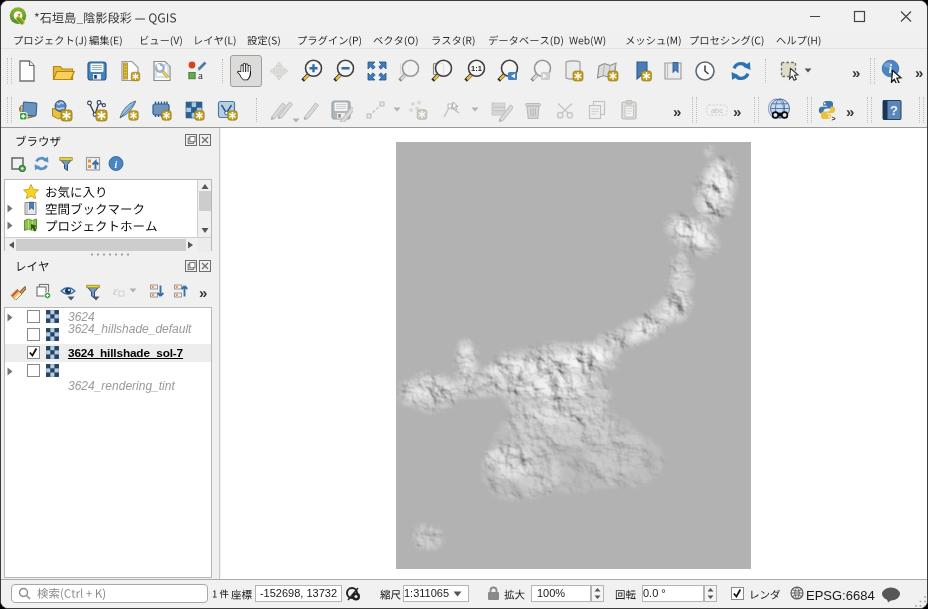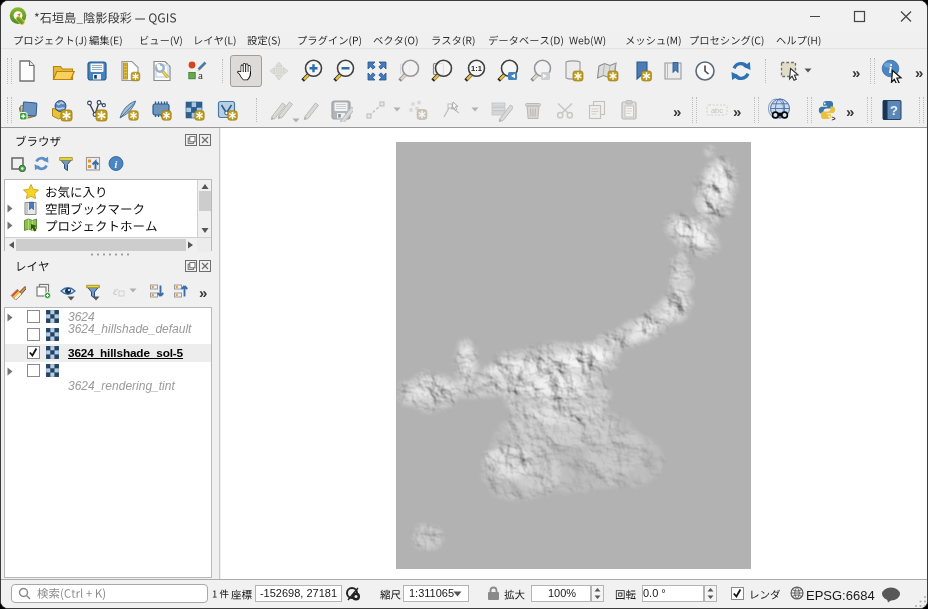--- a/index.html
+++ b/index.html
@@ -704,21 +704,21 @@
         <rect x="4.33" y="0" width="4.33" height="4.33" fill="#b6cfe4"></rect>
         <rect x="8.66" y="0" width="4.33" height="4.33" fill="#27425f"></rect>
         <rect x="0" y="4.33" width="4.33" height="4.33" fill="#b6cfe4"></rect>
         <rect x="4.33" y="4.33" width="4.33" height="4.33" fill="#27425f"></rect>
         <rect x="8.66" y="4.33" width="4.33" height="4.33" fill="#b6cfe4"></rect>
         <rect x="0" y="8.66" width="4.33" height="4.33" fill="#27425f"></rect>
         <rect x="4.33" y="8.66" width="4.33" height="4.33" fill="#b6cfe4"></rect>
         <rect x="8.66" y="8.66" width="4.33" height="4.33" fill="#27425f"></rect>
       </g>
     </svg>
-    <div class="abs" style="left:67px;top:345px;font-size:11.8px;font-weight:bold;letter-spacing:-0.15px;text-decoration:underline;color:#000">3624_hillshade_sol-5</div>
+    <div class="abs" style="left:67px;top:345px;font-size:11.8px;font-weight:bold;letter-spacing:-0.15px;text-decoration:underline;color:#000">3624_hillshade_sol-7</div>
     <svg class="ic" style="left:6px;top:366px" width="6" height="9">
       <path d="M0.5 0.5 v8 l5-4z" fill="#747474"></path>
     </svg>
     <svg class="ic" style="left:26px;top:363px" width="13" height="13">
       <rect x="0.5" y="0.5" width="12" height="12" fill="#fff" stroke="#8a8a8a"></rect>
     </svg>
     <svg class="ic" style="left:45px;top:363px" width="13" height="13">
       <g stroke="#4a6b8c" stroke-width="0.4">
         <rect x="0" y="0" width="4.33" height="4.33" fill="#27425f"></rect>
         <rect x="4.33" y="0" width="4.33" height="4.33" fill="#b6cfe4"></rect>
@@ -801,42 +801,42 @@
     </svg>
     <svg style="position:absolute;left:36px;top:584.4px;overflow:visible" width="2" height="2">
       <path transform="translate(0,12.7)" d="M0.6 -7.2H4.3V-6.4H0.6ZM2.2 -9.7H3.0V0.9H2.2ZM2.2 -6.7 2.7 -6.5Q2.6 -5.8 2.4 -5.1Q2.2 -4.3 1.9 -3.6Q1.7 -2.9 1.4 -2.3Q1.1 -1.7 0.8 -1.3Q0.7 -1.4 0.6 -1.6Q0.4 -1.9 0.3 -2.0Q0.6 -2.4 0.9 -2.9Q1.2 -3.5 1.4 -4.1Q1.7 -4.7 1.9 -5.4Q2.1 -6.1 2.2 -6.7ZM3.0 -5.6Q3.1 -5.5 3.3 -5.2Q3.5 -4.9 3.7 -4.6Q4.0 -4.2 4.2 -3.9Q4.3 -3.6 4.4 -3.5L3.9 -2.9Q3.9 -3.1 3.7 -3.4Q3.5 -3.7 3.3 -4.1Q3.1 -4.4 2.9 -4.7Q2.7 -5.0 2.6 -5.2ZM5.4 -6.9H9.8V-6.2H5.4ZM7.6 -8.9Q7.3 -8.4 6.8 -7.9Q6.3 -7.4 5.7 -6.9Q5.1 -6.5 4.4 -6.2Q4.4 -6.3 4.2 -6.5Q4.1 -6.7 4.0 -6.9Q4.7 -7.2 5.3 -7.6Q5.9 -8.1 6.3 -8.6Q6.8 -9.1 7.1 -9.6H7.9Q8.3 -9.1 8.9 -8.6Q9.4 -8.0 10.1 -7.6Q10.7 -7.2 11.3 -6.9Q11.1 -6.8 11.0 -6.6Q10.9 -6.4 10.8 -6.2Q10.2 -6.5 9.6 -6.9Q9.0 -7.4 8.5 -7.9Q7.9 -8.4 7.6 -8.9ZM5.4 -4.5V-2.9H9.7V-4.5ZM4.7 -5.1H10.5V-2.2H4.7ZM7.2 -6.5H7.9V-3.4Q7.9 -2.8 7.8 -2.2Q7.7 -1.6 7.3 -1.0Q6.9 -0.4 6.2 0.1Q5.5 0.6 4.3 1.0Q4.3 0.9 4.2 0.8Q4.1 0.6 4.0 0.5Q3.9 0.4 3.9 0.3Q5.0 -0.0 5.6 -0.5Q6.3 -0.9 6.6 -1.4Q6.9 -1.9 7.0 -2.4Q7.2 -2.9 7.2 -3.5ZM8.1 -2.6Q8.4 -1.8 8.8 -1.2Q9.3 -0.7 9.9 -0.3Q10.5 -0.0 11.2 0.2Q11.0 0.4 10.9 0.6Q10.7 0.8 10.7 1.0Q9.9 0.7 9.3 0.3Q8.6 -0.2 8.2 -0.8Q7.7 -1.5 7.3 -2.5Z M16.8 -2.3H17.7V0.9H16.8ZM16.8 -9.7H17.7V-6.4H16.8ZM16.4 -6.2 17.2 -5.9Q16.7 -5.4 16.1 -4.9Q15.5 -4.4 15.0 -4.1L14.4 -4.5Q14.7 -4.7 15.1 -5.0Q15.5 -5.3 15.8 -5.6Q16.1 -6.0 16.4 -6.2ZM18.8 -5.5 19.6 -5.1Q19.0 -4.5 18.2 -4.0Q17.4 -3.4 16.7 -2.9Q15.9 -2.4 15.2 -2.0L14.6 -2.4Q15.1 -2.7 15.7 -3.1Q16.2 -3.5 16.8 -3.9Q17.4 -4.3 17.9 -4.7Q18.4 -5.1 18.8 -5.5ZM13.5 -4.5 14.1 -5.0Q14.5 -4.8 15.0 -4.5Q15.5 -4.2 15.9 -3.9Q16.3 -3.7 16.6 -3.4L16.0 -2.9Q15.7 -3.1 15.3 -3.4Q14.9 -3.7 14.4 -4.0Q13.9 -4.3 13.5 -4.5ZM18.7 -3.6 19.3 -4.0Q19.8 -3.7 20.4 -3.4Q20.9 -3.0 21.4 -2.6Q21.9 -2.3 22.2 -2.0L21.6 -1.4Q21.3 -1.7 20.8 -2.1Q20.4 -2.5 19.8 -2.9Q19.3 -3.3 18.7 -3.6ZM18.8 -1.1 19.4 -1.6Q19.9 -1.3 20.5 -1.0Q21.0 -0.7 21.5 -0.4Q22.0 -0.0 22.3 0.3L21.6 0.8Q21.3 0.5 20.8 0.1Q20.4 -0.2 19.8 -0.5Q19.3 -0.9 18.8 -1.1ZM12.3 -2.6Q13.0 -2.6 14.1 -2.6Q15.1 -2.6 16.2 -2.6Q17.4 -2.7 18.6 -2.7Q19.9 -2.7 21.1 -2.7L21.1 -2.0Q19.5 -2.0 17.9 -1.9Q16.3 -1.9 14.8 -1.9Q13.4 -1.8 12.3 -1.8ZM14.8 -1.6 15.7 -1.3Q15.3 -0.9 14.8 -0.5Q14.3 -0.1 13.7 0.2Q13.2 0.5 12.7 0.8Q12.6 0.7 12.5 0.6Q12.4 0.5 12.2 0.4Q12.1 0.3 12.0 0.2Q12.8 -0.1 13.5 -0.6Q14.3 -1.1 14.8 -1.6ZM12.4 -8.6H22.1V-7.9H12.4ZM12.4 -6.8H22.2V-4.6H21.4V-6.0H13.2V-4.6H12.4Z M25.7 2.3Q25.0 1.0 24.5 -0.5Q24.1 -1.9 24.1 -3.6Q24.1 -5.3 24.5 -6.7Q25.0 -8.1 25.7 -9.4L26.4 -9.1Q25.7 -7.9 25.3 -6.5Q24.9 -5.0 24.9 -3.6Q24.9 -2.1 25.3 -0.7Q25.7 0.7 26.4 2.0Z M31.2 0.1Q30.4 0.1 29.8 -0.1Q29.1 -0.4 28.6 -1.0Q28.1 -1.6 27.8 -2.4Q27.6 -3.2 27.6 -4.2Q27.6 -5.2 27.8 -6.0Q28.1 -6.9 28.6 -7.4Q29.1 -8.0 29.8 -8.3Q30.5 -8.6 31.3 -8.6Q32.1 -8.6 32.6 -8.3Q33.2 -7.9 33.6 -7.5L33.0 -6.9Q32.7 -7.2 32.3 -7.4Q31.8 -7.6 31.3 -7.6Q30.5 -7.6 29.9 -7.2Q29.3 -6.8 29.0 -6.1Q28.6 -5.3 28.6 -4.2Q28.6 -3.2 29.0 -2.4Q29.3 -1.6 29.9 -1.2Q30.5 -0.8 31.3 -0.8Q31.9 -0.8 32.3 -1.0Q32.8 -1.3 33.2 -1.7L33.8 -1.1Q33.3 -0.5 32.7 -0.2Q32.1 0.1 31.2 0.1Z M37.2 0.1Q36.6 0.1 36.2 -0.1Q35.8 -0.4 35.6 -0.8Q35.5 -1.3 35.5 -1.9V-5.4H34.5V-6.2L35.5 -6.2L35.6 -8.0H36.5V-6.2H38.2V-5.4H36.5V-1.9Q36.5 -1.3 36.7 -1.0Q36.9 -0.7 37.5 -0.7Q37.7 -0.7 37.8 -0.8Q38.0 -0.8 38.2 -0.9L38.4 -0.1Q38.1 0.0 37.8 0.1Q37.5 0.1 37.2 0.1Z M39.6 0.0V-6.2H40.5L40.6 -5.1H40.6Q40.9 -5.7 41.4 -6.1Q41.9 -6.4 42.4 -6.4Q42.6 -6.4 42.8 -6.4Q42.9 -6.3 43.0 -6.3L42.8 -5.4Q42.7 -5.4 42.6 -5.4Q42.4 -5.5 42.2 -5.5Q41.9 -5.5 41.4 -5.1Q41.0 -4.8 40.7 -4.0V0.0Z M45.2 0.1Q44.8 0.1 44.6 -0.0Q44.3 -0.2 44.2 -0.5Q44.1 -0.8 44.1 -1.2V-9.2H45.1V-1.2Q45.1 -0.9 45.2 -0.8Q45.3 -0.7 45.4 -0.7Q45.5 -0.7 45.5 -0.7Q45.6 -0.7 45.6 -0.7L45.8 0.1Q45.7 0.1 45.5 0.1Q45.4 0.1 45.2 0.1Z M51.6 -1.3V-3.9H49.3V-4.6H51.6V-7.2H52.5V-4.6H54.8V-3.9H52.5V-1.3Z M59.0 0.0V-8.4H60.0V-4.2H60.1L63.6 -8.4H64.8L62.2 -5.2L65.2 0.0H64.0L61.5 -4.4L60.0 -2.7V0.0Z M66.4 2.3 65.7 2.0Q66.5 0.7 66.8 -0.7Q67.2 -2.1 67.2 -3.6Q67.2 -5.0 66.8 -6.5Q66.5 -7.9 65.7 -9.1L66.4 -9.4Q67.2 -8.1 67.6 -6.7Q68.1 -5.3 68.1 -3.6Q68.1 -1.9 67.6 -0.5Q67.2 1.0 66.4 2.3Z" fill="#8a8a8a"></path>
     </svg>
     <svg style="position:absolute;left:211px;top:586.0px;overflow:visible" width="2" height="2">
       <path transform="translate(0,10.5)" d="M0.8 0.0V-0.7H2.4V-5.9H1.1V-6.5Q1.6 -6.6 2.0 -6.7Q2.3 -6.8 2.6 -7.0H3.3V-0.7H4.7V0.0Z M13.1 -7.9H13.9V0.8H13.1ZM11.5 -7.5 12.2 -7.4Q12.1 -6.7 11.9 -6.1Q11.7 -5.4 11.5 -4.9Q11.2 -4.3 10.9 -3.9Q10.9 -3.9 10.8 -4.0Q10.7 -4.1 10.5 -4.1Q10.4 -4.2 10.3 -4.2Q10.6 -4.6 10.8 -5.2Q11.1 -5.7 11.2 -6.3Q11.4 -6.9 11.5 -7.5ZM11.6 -6.0H16.0V-5.3H11.4ZM10.4 -3.2H16.5V-2.5H10.4ZM9.9 -7.9 10.6 -7.7Q10.3 -6.9 9.9 -6.2Q9.5 -5.4 9.1 -4.7Q8.6 -4.0 8.1 -3.4Q8.1 -3.5 8.0 -3.7Q7.9 -3.8 7.9 -3.9Q7.8 -4.1 7.7 -4.2Q8.2 -4.6 8.6 -5.2Q9.0 -5.8 9.3 -6.5Q9.7 -7.2 9.9 -7.9ZM9.0 -5.5 9.7 -6.2 9.7 -6.2V0.7H9.0Z" fill="#1a1a1a"></path>
     </svg>
     <svg style="position:absolute;left:230px;top:585.5px;overflow:visible" width="2" height="2">
       <path transform="translate(0,11.6)" d="M5.6 -6.5H6.4V0.2H5.6ZM2.7 -2.4H9.4V-1.7H2.7ZM2.0 -0.1H10.0V0.6H2.0ZM3.7 -6.4 4.4 -6.3Q4.3 -5.1 3.8 -4.3Q3.4 -3.4 2.7 -2.8Q2.6 -2.9 2.5 -3.0Q2.4 -3.1 2.3 -3.2Q2.2 -3.2 2.1 -3.3Q2.8 -3.8 3.2 -4.6Q3.5 -5.4 3.7 -6.4ZM3.4 -4.7 3.9 -5.2Q4.2 -4.9 4.5 -4.7Q4.7 -4.4 5.0 -4.1Q5.3 -3.8 5.4 -3.6L4.9 -3.1Q4.8 -3.3 4.5 -3.6Q4.3 -3.9 4.0 -4.2Q3.7 -4.5 3.4 -4.7ZM7.9 -6.4 8.6 -6.3Q8.5 -5.2 8.0 -4.4Q7.6 -3.5 6.9 -3.0Q6.8 -3.0 6.7 -3.1Q6.6 -3.2 6.5 -3.3Q6.4 -3.4 6.3 -3.4Q7.0 -3.9 7.4 -4.7Q7.8 -5.4 7.9 -6.4ZM7.6 -4.7 8.1 -5.2Q8.4 -4.9 8.8 -4.6Q9.1 -4.3 9.5 -4.0Q9.8 -3.7 10.0 -3.4L9.5 -2.9Q9.3 -3.1 9.0 -3.5Q8.7 -3.8 8.3 -4.1Q7.9 -4.5 7.6 -4.7ZM5.2 -8.8H6.0V-7.2H5.2ZM1.6 -7.7H10.0V-7.0H1.6ZM1.2 -7.7H2.0V-4.8Q2.0 -4.2 1.9 -3.5Q1.9 -2.7 1.8 -2.0Q1.7 -1.2 1.5 -0.5Q1.3 0.2 1.0 0.8Q0.9 0.7 0.8 0.7Q0.6 0.6 0.5 0.5Q0.4 0.4 0.3 0.4Q0.6 -0.2 0.8 -0.9Q1.0 -1.5 1.0 -2.2Q1.1 -2.9 1.1 -3.6Q1.2 -4.2 1.2 -4.8Z M15.1 -3.8H20.0V-3.2H15.1ZM14.5 -8.4H20.6V-7.7H14.5ZM14.4 -2.5H20.6V-1.8H14.4ZM18.6 -1.2 19.2 -1.5Q19.4 -1.3 19.7 -1.0Q20.0 -0.7 20.3 -0.4Q20.5 -0.2 20.7 0.1L20.1 0.5Q19.9 0.3 19.7 -0.0Q19.4 -0.3 19.2 -0.6Q18.9 -0.9 18.6 -1.2ZM15.5 -6.4V-5.1H19.6V-6.4ZM14.8 -7.0H20.3V-4.5H14.8ZM17.1 -2.2H17.9V0.1Q17.9 0.3 17.8 0.5Q17.7 0.7 17.5 0.7Q17.3 0.8 17.0 0.8Q16.7 0.9 16.2 0.9Q16.1 0.7 16.1 0.5Q16.0 0.3 15.9 0.2Q16.3 0.2 16.6 0.2Q16.9 0.2 17.0 0.2Q17.1 0.2 17.1 0.2Q17.1 0.1 17.1 0.1ZM15.7 -1.6 16.3 -1.2Q16.0 -0.8 15.5 -0.3Q15.0 0.1 14.6 0.5Q14.5 0.4 14.3 0.2Q14.2 0.1 14.1 0.0Q14.5 -0.3 15.0 -0.7Q15.4 -1.2 15.7 -1.6ZM16.4 -8.0H17.0V-6.6H16.4ZM16.4 -6.7H17.0V-4.7H16.4ZM18.0 -8.0H18.6V-6.6H18.0ZM18.0 -6.7H18.6V-4.7H18.0ZM11.0 -6.5H14.4V-5.8H11.0ZM12.5 -8.8H13.2V0.8H12.5ZM12.5 -6.1 13.0 -5.9Q12.9 -5.3 12.7 -4.6Q12.5 -4.0 12.3 -3.3Q12.0 -2.7 11.8 -2.1Q11.5 -1.6 11.2 -1.2Q11.2 -1.3 11.0 -1.5Q10.9 -1.7 10.8 -1.8Q11.1 -2.2 11.3 -2.7Q11.6 -3.2 11.8 -3.8Q12.0 -4.3 12.2 -4.9Q12.4 -5.5 12.5 -6.1ZM13.2 -5.1Q13.3 -5.0 13.5 -4.8Q13.7 -4.5 13.9 -4.2Q14.1 -3.9 14.3 -3.6Q14.4 -3.3 14.5 -3.2L14.1 -2.6Q14.0 -2.8 13.8 -3.1Q13.7 -3.4 13.5 -3.8Q13.3 -4.1 13.1 -4.4Q12.9 -4.7 12.8 -4.8Z" fill="#1a1a1a"></path>
     </svg>
-    <div class="sbf" style="left:254px;top:584px;width:87px;height:17px;text-align:center;line-height:15px">-152698, 27181</div>
+    <div class="sbf" style="left:254px;top:584px;width:87px;height:17px;text-align:center;line-height:15px">-152698, 13732</div>
     <svg class="ic" style="left:344px;top:585px" width="17" height="16" viewBox="0 0 17 16">
       <circle cx="7" cy="7" r="5" fill="none" stroke="#222" stroke-width="2"></circle>
       <circle cx="11" cy="10.5" r="4" fill="#222"></circle>
       <circle cx="11" cy="10.5" r="1.5" fill="#eee"></circle>
       <path d="M13 2 L3 14" stroke="#222" stroke-width="1.4"></path>
     </svg>
     <svg style="position:absolute;left:379px;top:585.5px;overflow:visible" width="2" height="2">
       <path transform="translate(0,11.6)" d="M6.6 -8.8H7.4V-7.4H6.6ZM7.6 -5.7 8.4 -5.6Q8.3 -5.1 8.2 -4.6Q8.0 -4.1 7.9 -3.8L7.3 -3.9Q7.3 -4.2 7.4 -4.5Q7.5 -4.8 7.5 -5.1Q7.6 -5.5 7.6 -5.7ZM4.1 -7.8H9.9V-6.2H9.2V-7.1H4.8V-6.1H4.1ZM5.3 -6.4 6.0 -6.2Q5.8 -5.6 5.6 -4.9Q5.3 -4.2 5.0 -3.6Q4.6 -3.0 4.2 -2.5Q4.1 -2.6 4.0 -2.8Q3.8 -2.9 3.7 -3.0Q4.1 -3.5 4.4 -4.0Q4.7 -4.6 5.0 -5.2Q5.2 -5.8 5.3 -6.4ZM6.0 -6.0H10.0V-5.3H6.0ZM6.6 -2.3H9.4V-1.7H6.6ZM6.6 -0.3H9.4V0.4H6.6ZM6.2 -4.2H9.7V0.8H9.1V-3.6H6.9V0.8H6.2ZM2.1 -8.8 2.7 -8.6Q2.6 -8.2 2.3 -7.7Q2.1 -7.3 1.9 -6.9Q1.7 -6.6 1.5 -6.3L0.9 -6.5Q1.1 -6.8 1.3 -7.2Q1.6 -7.6 1.7 -8.0Q1.9 -8.5 2.1 -8.8ZM3.2 -7.6 3.8 -7.3Q3.5 -6.7 3.1 -6.1Q2.6 -5.4 2.2 -4.8Q1.8 -4.2 1.4 -3.8L0.9 -4.0Q1.2 -4.4 1.5 -4.8Q1.8 -5.3 2.1 -5.7Q2.4 -6.2 2.7 -6.7Q3.0 -7.2 3.2 -7.6ZM0.4 -6.6 0.8 -7.1Q1.1 -6.9 1.4 -6.6Q1.7 -6.3 1.9 -6.0Q2.1 -5.7 2.3 -5.4L1.8 -4.9Q1.7 -5.1 1.5 -5.4Q1.2 -5.8 0.9 -6.1Q0.7 -6.4 0.4 -6.6ZM2.8 -5.3 3.4 -5.5Q3.6 -5.0 3.9 -4.4Q4.1 -3.9 4.2 -3.5L3.6 -3.2Q3.5 -3.5 3.4 -3.8Q3.3 -4.2 3.2 -4.6Q3.0 -4.9 2.8 -5.3ZM0.3 -4.2Q0.9 -4.2 1.8 -4.3Q2.7 -4.3 3.7 -4.4V-3.7Q2.8 -3.6 1.9 -3.6Q1.1 -3.5 0.4 -3.5ZM3.0 -2.7 3.5 -2.9Q3.7 -2.4 3.9 -1.9Q4.0 -1.3 4.1 -0.9L3.5 -0.8Q3.4 -1.2 3.3 -1.7Q3.2 -2.2 3.0 -2.7ZM0.9 -2.8 1.6 -2.7Q1.5 -2.0 1.3 -1.2Q1.1 -0.5 0.9 -0.0Q0.8 -0.1 0.7 -0.1Q0.6 -0.2 0.5 -0.2Q0.4 -0.3 0.3 -0.3Q0.5 -0.8 0.7 -1.5Q0.9 -2.1 0.9 -2.8ZM2.0 -3.9H2.7V0.8H2.0ZM4.7 -4.3 5.4 -4.9 5.4 -4.9V0.8H4.7Z M16.6 -4.5Q17.1 -2.8 18.0 -1.6Q19.0 -0.4 20.6 0.1Q20.5 0.2 20.4 0.3Q20.3 0.4 20.2 0.6Q20.1 0.7 20.0 0.8Q18.9 0.4 18.1 -0.3Q17.3 -1.0 16.7 -2.1Q16.2 -3.1 15.9 -4.3ZM12.8 -8.3H19.5V-4.2H12.8V-5.0H18.7V-7.5H12.8ZM12.4 -8.3H13.2V-5.3Q13.2 -4.7 13.1 -3.8Q13.1 -3.0 12.9 -2.2Q12.7 -1.4 12.4 -0.6Q12.1 0.2 11.5 0.9Q11.4 0.8 11.3 0.7Q11.2 0.6 11.1 0.5Q10.9 0.4 10.8 0.3Q11.4 -0.3 11.7 -1.0Q12.0 -1.7 12.1 -2.5Q12.3 -3.2 12.3 -4.0Q12.4 -4.7 12.4 -5.3Z" fill="#1a1a1a"></path>
     </svg>
-    <div class="sbf" style="left:402px;top:584px;width:66px;height:17px;padding-left:5px;line-height:15px">1:311065</div>
+    <div class="sbf" style="left:402px;top:584px;width:66px;height:17px;line-height:15px">1:311065</div>
     <svg class="ic" style="left:452px;top:590px" width="9" height="6">
       <path d="M0.5 0.5 h8 L4.5 5.5z" fill="#555"></path>
     </svg>
     <svg class="ic" style="left:486px;top:585px" width="13" height="15" viewBox="0 0 13 15">
       <rect x="1" y="6" width="11" height="8" rx="1" fill="#8a8a8a"></rect>
       <path d="M3.5 6 V4.5 a3 3 0 0 1 6 0 V6" fill="none" stroke="#8a8a8a" stroke-width="1.8"></path>
     </svg>
     <svg style="position:absolute;left:503px;top:585.5px;overflow:visible" width="2" height="2">
       <path transform="translate(0,11.6)" d="M6.6 -8.8H7.4V-6.7H6.6ZM4.4 -7.0H9.9V-6.3H4.4ZM4.1 -7.0H4.8V-4.6Q4.8 -4.0 4.8 -3.3Q4.7 -2.6 4.6 -1.9Q4.5 -1.1 4.2 -0.4Q3.9 0.3 3.5 0.8Q3.5 0.8 3.3 0.7Q3.2 0.6 3.1 0.5Q3.0 0.4 2.9 0.4Q3.3 -0.2 3.5 -0.8Q3.8 -1.4 3.9 -2.1Q4.0 -2.8 4.0 -3.4Q4.1 -4.1 4.1 -4.6ZM6.6 -5.6 7.4 -5.5Q7.3 -4.8 7.1 -4.1Q7.0 -3.4 6.8 -2.7Q6.6 -2.0 6.4 -1.4Q6.3 -0.7 6.1 -0.2L5.4 -0.4Q5.6 -0.9 5.7 -1.5Q5.9 -2.2 6.1 -2.9Q6.2 -3.6 6.4 -4.3Q6.5 -5.0 6.6 -5.6ZM4.6 -0.6Q5.2 -0.6 5.9 -0.7Q6.7 -0.7 7.6 -0.8Q8.4 -0.9 9.3 -0.9L9.3 -0.3Q8.5 -0.2 7.7 -0.1Q6.8 -0.0 6.1 0.1Q5.3 0.1 4.7 0.2ZM7.9 -3.1 8.5 -3.3Q8.9 -2.7 9.2 -2.0Q9.6 -1.3 9.8 -0.6Q10.1 0.0 10.2 0.5L9.4 0.8Q9.3 0.3 9.1 -0.4Q8.8 -1.0 8.5 -1.7Q8.2 -2.5 7.9 -3.1ZM0.3 -3.2Q0.9 -3.4 1.8 -3.7Q2.7 -3.9 3.7 -4.2L3.8 -3.5Q2.9 -3.2 2.0 -2.9Q1.2 -2.7 0.5 -2.5ZM0.5 -6.7H3.7V-6.0H0.5ZM1.9 -8.8H2.6V-0.1Q2.6 0.2 2.6 0.4Q2.5 0.6 2.3 0.7Q2.1 0.8 1.7 0.8Q1.4 0.8 0.9 0.8Q0.9 0.7 0.8 0.5Q0.7 0.2 0.7 0.1Q1.0 0.1 1.3 0.1Q1.6 0.1 1.7 0.1Q1.8 0.1 1.8 0.0Q1.9 -0.0 1.9 -0.1Z M11.2 -5.8H20.4V-5.0H11.2ZM16.3 -5.5Q16.6 -4.2 17.2 -3.1Q17.8 -2.0 18.6 -1.2Q19.5 -0.4 20.6 0.1Q20.5 0.2 20.4 0.3Q20.2 0.4 20.1 0.6Q20.0 0.7 20.0 0.8Q18.8 0.3 18.0 -0.6Q17.1 -1.5 16.5 -2.7Q15.9 -3.9 15.5 -5.3ZM15.3 -8.8H16.2Q16.2 -8.1 16.2 -7.3Q16.1 -6.5 16.0 -5.6Q15.9 -4.7 15.6 -3.8Q15.3 -2.8 14.8 -2.0Q14.3 -1.2 13.5 -0.4Q12.7 0.3 11.6 0.8Q11.5 0.7 11.3 0.5Q11.1 0.3 11.0 0.2Q12.1 -0.3 12.8 -1.0Q13.6 -1.7 14.1 -2.5Q14.6 -3.3 14.8 -4.1Q15.1 -5.0 15.2 -5.8Q15.3 -6.6 15.3 -7.4Q15.3 -8.2 15.3 -8.8Z" fill="#1a1a1a"></path>
     </svg>
-    <div class="sbf" style="left:530px;top:584px;width:60px;height:17px;padding-left:16px;line-height:15px">100%</div>
+    <div class="sbf" style="left:530px;top:584px;width:60px;height:17px;padding-left:5px;line-height:15px">100%</div>
     <svg class="ic" style="left:590px;top:584px" width="13" height="17" viewBox="0 0 13 17">
       <rect x="0.5" y="0.5" width="12" height="16" fill="#f4f4f4" stroke="#b4b4b4"></rect>
       <path d="M6.5 3 l3 3.5 h-6z" fill="#555"></path>
       <path d="M6.5 14 l3-3.5 h-6z" fill="#555"></path>
     </svg>
     <svg style="position:absolute;left:614px;top:585.5px;overflow:visible" width="2" height="2">
       <path transform="translate(0,11.6)" d="M3.9 -5.2V-2.8H6.5V-5.2ZM3.2 -6.0H7.3V-2.1H3.2ZM0.9 -8.4H9.6V0.8H8.8V-7.6H1.7V0.8H0.9ZM1.3 -0.5H9.3V0.3H1.3Z M16.1 -8.0H20.2V-7.2H16.1ZM15.6 -5.0H20.6V-4.2H15.6ZM17.1 -4.6 18.0 -4.4Q17.9 -3.9 17.7 -3.3Q17.6 -2.7 17.5 -2.1Q17.3 -1.5 17.2 -0.9Q17.0 -0.4 16.9 0.0L16.2 -0.1Q16.3 -0.6 16.4 -1.1Q16.6 -1.7 16.7 -2.3Q16.8 -2.9 17.0 -3.5Q17.1 -4.1 17.1 -4.6ZM15.4 -0.3Q15.9 -0.3 16.7 -0.3Q17.5 -0.4 18.3 -0.5Q19.2 -0.5 20.1 -0.6V0.1Q19.3 0.2 18.4 0.3Q17.6 0.3 16.9 0.4Q16.1 0.5 15.5 0.5ZM18.6 -2.5 19.3 -2.8Q19.6 -2.2 19.9 -1.7Q20.1 -1.1 20.3 -0.5Q20.5 0.1 20.6 0.5L19.9 0.8Q19.8 0.4 19.6 -0.2Q19.4 -0.8 19.2 -1.4Q18.9 -2.0 18.6 -2.5ZM11.1 -7.7H15.6V-7.0H11.1ZM10.9 -1.7H15.7V-1.0H10.9ZM13.0 -8.8H13.7V-5.9H13.0ZM13.0 -5.9H13.6V-2.9H13.7V0.8H13.0V-2.9H13.0ZM12.0 -4.1V-3.1H14.8V-4.1ZM12.0 -5.6V-4.7H14.8V-5.6ZM11.3 -6.2H15.4V-2.5H11.3Z" fill="#1a1a1a"></path>
     </svg>
     <div class="sbf" style="left:641px;top:584px;width:62px;height:17px;line-height:15px">0.0 °</div>
     <svg class="ic" style="left:703px;top:584px" width="13" height="17" viewBox="0 0 13 17">

